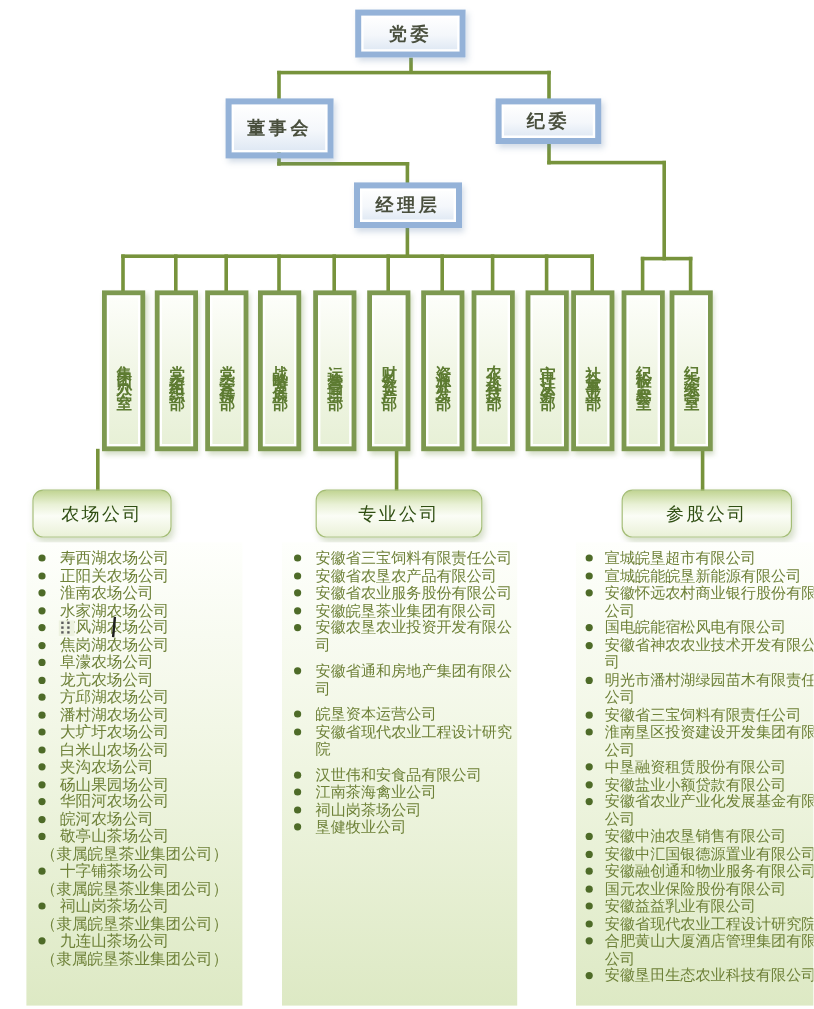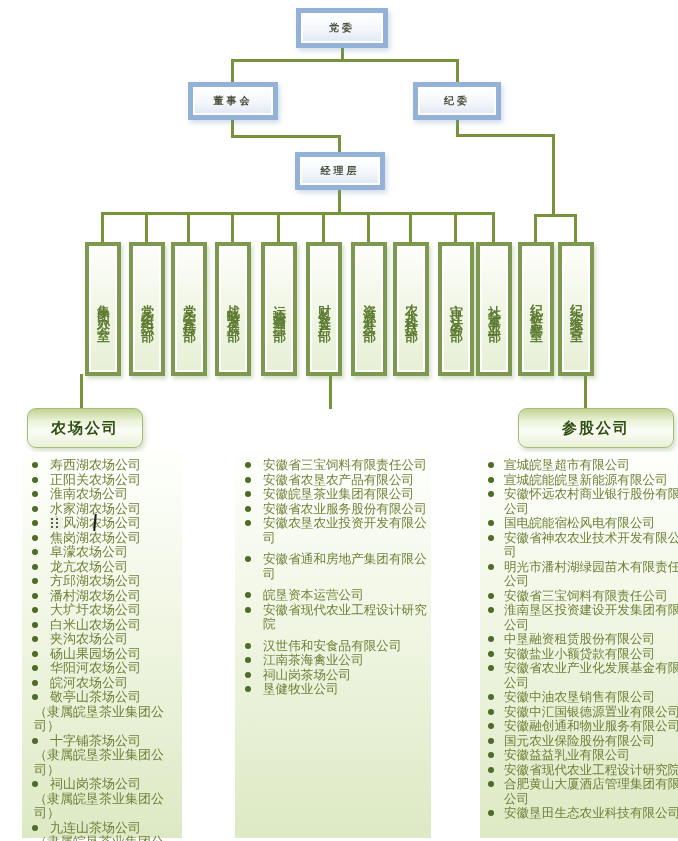--- a/index.html
+++ b/index.html
@@ -6,41 +6,41 @@
   .canvas{position:relative;width:678px;height:841px;background:#fff;overflow:hidden;
           font-family:"Liberation Sans","DejaVu Sans",sans-serif;}
   
   .line{position:absolute;background:#77933C;}
   .v{width:3px;} .h{height:3px;}
   
   .bluebox{position:absolute;box-sizing:border-box;border:5px solid #94B2D8;
            background:linear-gradient(180deg,#ffffff 0%,#f4f7fb 55%,#dde7f3 100%);
            box-shadow:inset 0 0 0 2px #ffffff,2px 3px 5px rgba(110,140,175,.30);
            display:flex;align-items:center;justify-content:center;
-           font-size:10px;font-weight:bold;letter-spacing:3px;color:#494f3d;}
+           font-size:15px;font-weight:bold;letter-spacing:3px;color:#494f3d;}
   
   .deptbox{position:absolute;box-sizing:border-box;top:242px;width:36px;height:134px;
            border:4px solid #7d9950;
            background:linear-gradient(180deg,#fdfefa 0%,#f1f6e6 50%,#e7f0d6 100%);
            box-shadow:inset 0 0 0 2px #ffffff,2px 3px 4px rgba(120,150,80,.30);
            display:flex;align-items:center;justify-content:center;
            writing-mode:vertical-rl;text-orientation:upright;
            font-size:13px;font-weight:bold;letter-spacing:6px;color:#5d7b31;}
   
   .pill{position:absolute;top:408px;height:40px;box-sizing:border-box;
         border:1px solid #a4bd76;border-radius:9px;
         background:linear-gradient(180deg,#c2d594 0%,#e9f1d6 30%,#fbfdf6 55%,#eaf1d8 100%);
         box-shadow:2px 3px 5px rgba(120,150,80,.30);
         display:flex;align-items:center;justify-content:center;
-        font-size:15px;font-weight:bold;letter-spacing:2px;color:#2f4e12;}
-  .pill1{left:27px;width:116px;} .pill2{left:263px;width:139px;} .pill3{left:518px;width:156px;}
+        font-size:15px;font-weight:normal;letter-spacing:2px;color:#2f4e12;}
+  .pill1{left:27px;width:116px;} .pill2{left:263px;width:139px;} .pill3{left:518px;width:142px;}
   
   .panel{position:absolute;top:452px;height:386px;
          background:linear-gradient(180deg,#fefffc 0%,#f2f7e6 40%,#dde9c4 100%);}
-  .panel1{left:22px;width:160px;} .panel2{left:235px;width:196px;} .panel3{left:480px;width:207px;}
+  .panel1{left:22px;width:180px;} .panel2{left:235px;width:196px;} .panel3{left:480px;width:207px;}
   .panel ul{list-style:none;margin:0;padding:6px 0 0 6px;}
   .panel li{display:flex;align-items:flex-start;font-size:13px;line-height:14.5px;color:#6e8138;}
   .panel li.gap{margin-bottom:7px;}
   .dot{flex:0 0 auto;width:6px;height:6px;border-radius:50%;background:#4e6b28;margin:4px 12px 0 4px;}
   .panel3 .dot{margin:4px 10px 0 2px;}
   .txt{position:relative;}
   .panel1 .txt{width:142px;} .panel2 .txt{width:172px;font-size:12.6px;} .panel3 .txt{width:184px;font-size:12.6px;}
   .note{margin-left:-16px;color:#6e8138;}
   
   .art-mask{position:absolute;left:-1px;top:1px;width:13px;height:13px;background:#edf2e0;}
@@ -79,40 +79,41 @@
       <div class="line v" style="left: 367px; top: 212px; height: 31px;"></div>
       <div class="line v" style="left: 409px; top: 212px; height: 31px;"></div>
       <div class="line v" style="left: 454px; top: 212px; height: 31px;"></div>
       <div class="line v" style="left: 492px; top: 212px; height: 31px;"></div>
     </div>
   <div class="line v" style="left:80px;top:374px;height:35px;"></div>
   <div class="line v" style="left:329px;top:374px;height:35px;"></div>
   <div class="line v" style="left:584px;top:374px;height:35px;"></div>
 
   <div class="bluebox" style="left:296px;top:8px;width:92px;height:40px;">党委</div>
-  <div class="bluebox" style="left:188px;top:82px;width:90px;height:38px;">董事会</div>
+  <div class="bluebox" style="left:188px;top:82px;width:90px;height:50px;">董事会</div>
   <div class="bluebox" style="left:413px;top:82px;width:88px;height:38px;">纪委</div>
   <div class="bluebox" style="left:295px;top:152px;width:90px;height:38px;">经理层</div>
 
   <div id="departments">
       <div class="deptbox" style="left: 85px;">集团办公室</div>
       <div class="deptbox" style="left: 129px;">党委组织部</div>
       <div class="deptbox" style="left: 171px;">党委宣传部</div>
       <div class="deptbox" style="left: 215px;">战略发展部</div>
       <div class="deptbox" style="left: 261px;">运营管理部</div>
       <div class="deptbox" style="left: 306px;">财务资产部</div>
       <div class="deptbox" style="left: 351px;">资源开发部</div>
       <div class="deptbox" style="left: 393px;">农水科技部</div>
       <div class="deptbox" style="left: 438px;">审计法务部</div>
       <div class="deptbox" style="left: 476px;">社会事业部</div>
       <div class="deptbox" style="left: 518px;">纪检监察室</div>
       <div class="deptbox" style="left: 558px;">纪委综合室</div>
     </div>
 
   <div class="pill pill1">农场公司</div>
+  <div class="pill pill2">专业公司</div>
   <div class="pill pill3">参股公司</div>
 
   <div class="panel panel1">
       <ul id="list-0">
         <li>
           <span class="dot"></span>
           <div class="txt">寿西湖农场公司</div>
         </li>
         <li>
           <span class="dot"></span>
@@ -197,25 +198,25 @@
         <li>
           <span class="dot"></span>
           <div class="txt">安徽省三宝饲料有限责任公司</div>
         </li>
         <li>
           <span class="dot"></span>
           <div class="txt">安徽省农垦农产品有限公司</div>
         </li>
         <li>
           <span class="dot"></span>
+          <div class="txt">安徽省农业服务股份有限公司</div>
+        </li>
+        <li>
+          <span class="dot"></span>
           <div class="txt">安徽皖垦茶业集团有限公司</div>
-        </li>
-        <li>
-          <span class="dot"></span>
-          <div class="txt">安徽省农业服务股份有限公司</div>
         </li>
         <li class="gap">
           <span class="dot"></span>
           <div class="txt">安徽农垦农业投资开发有限公司</div>
         </li>
         <li class="gap">
           <span class="dot"></span>
           <div class="txt">安徽省通和房地产集团有限公司</div>
         </li>
         <li>

